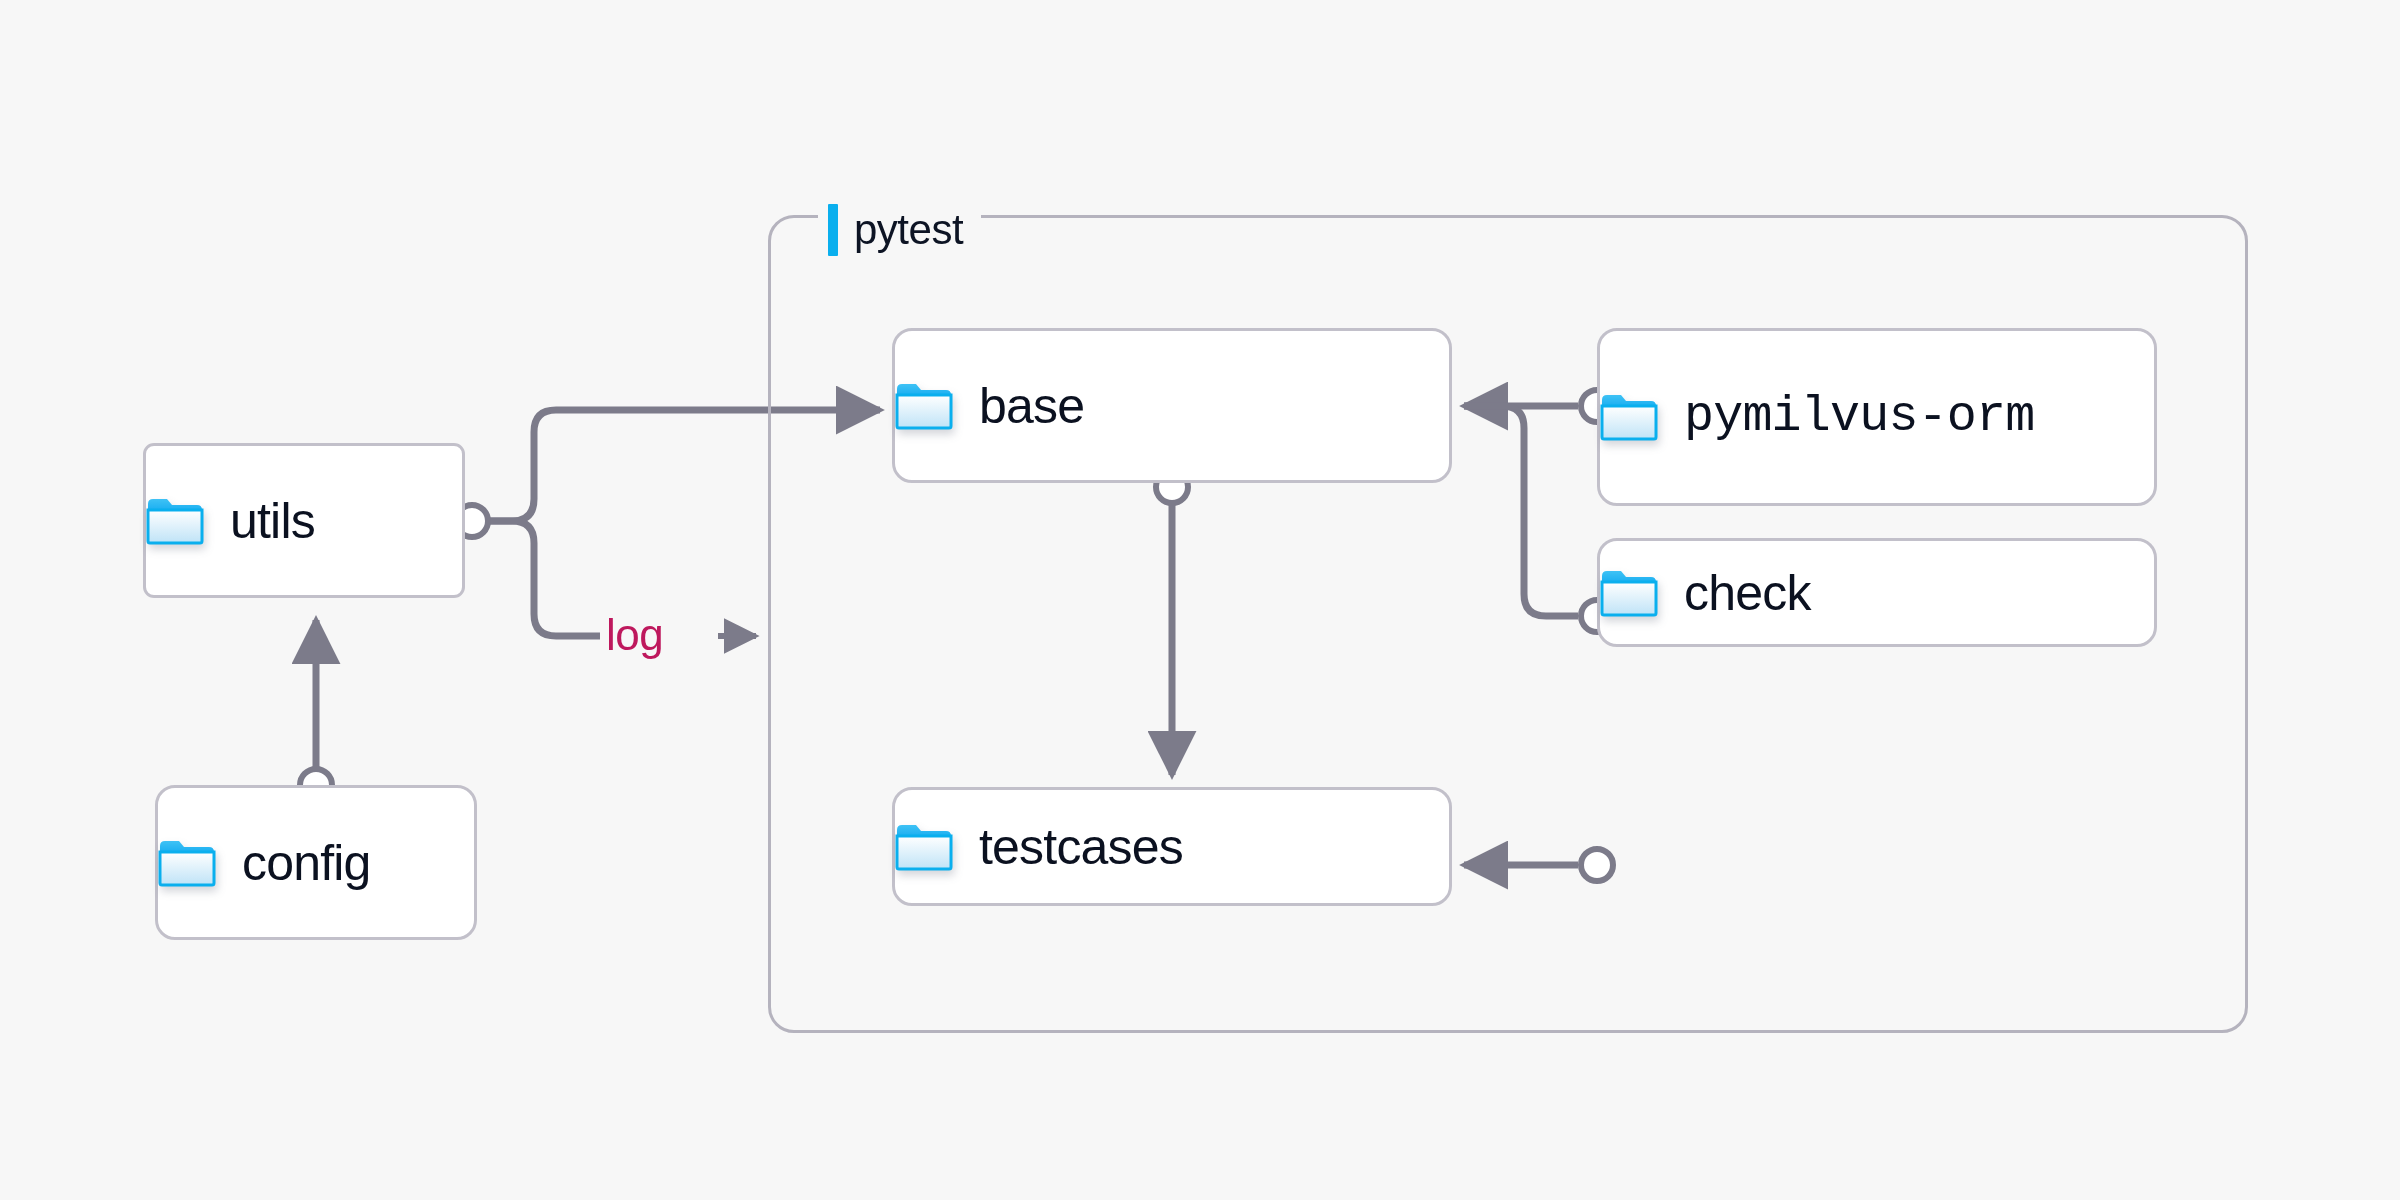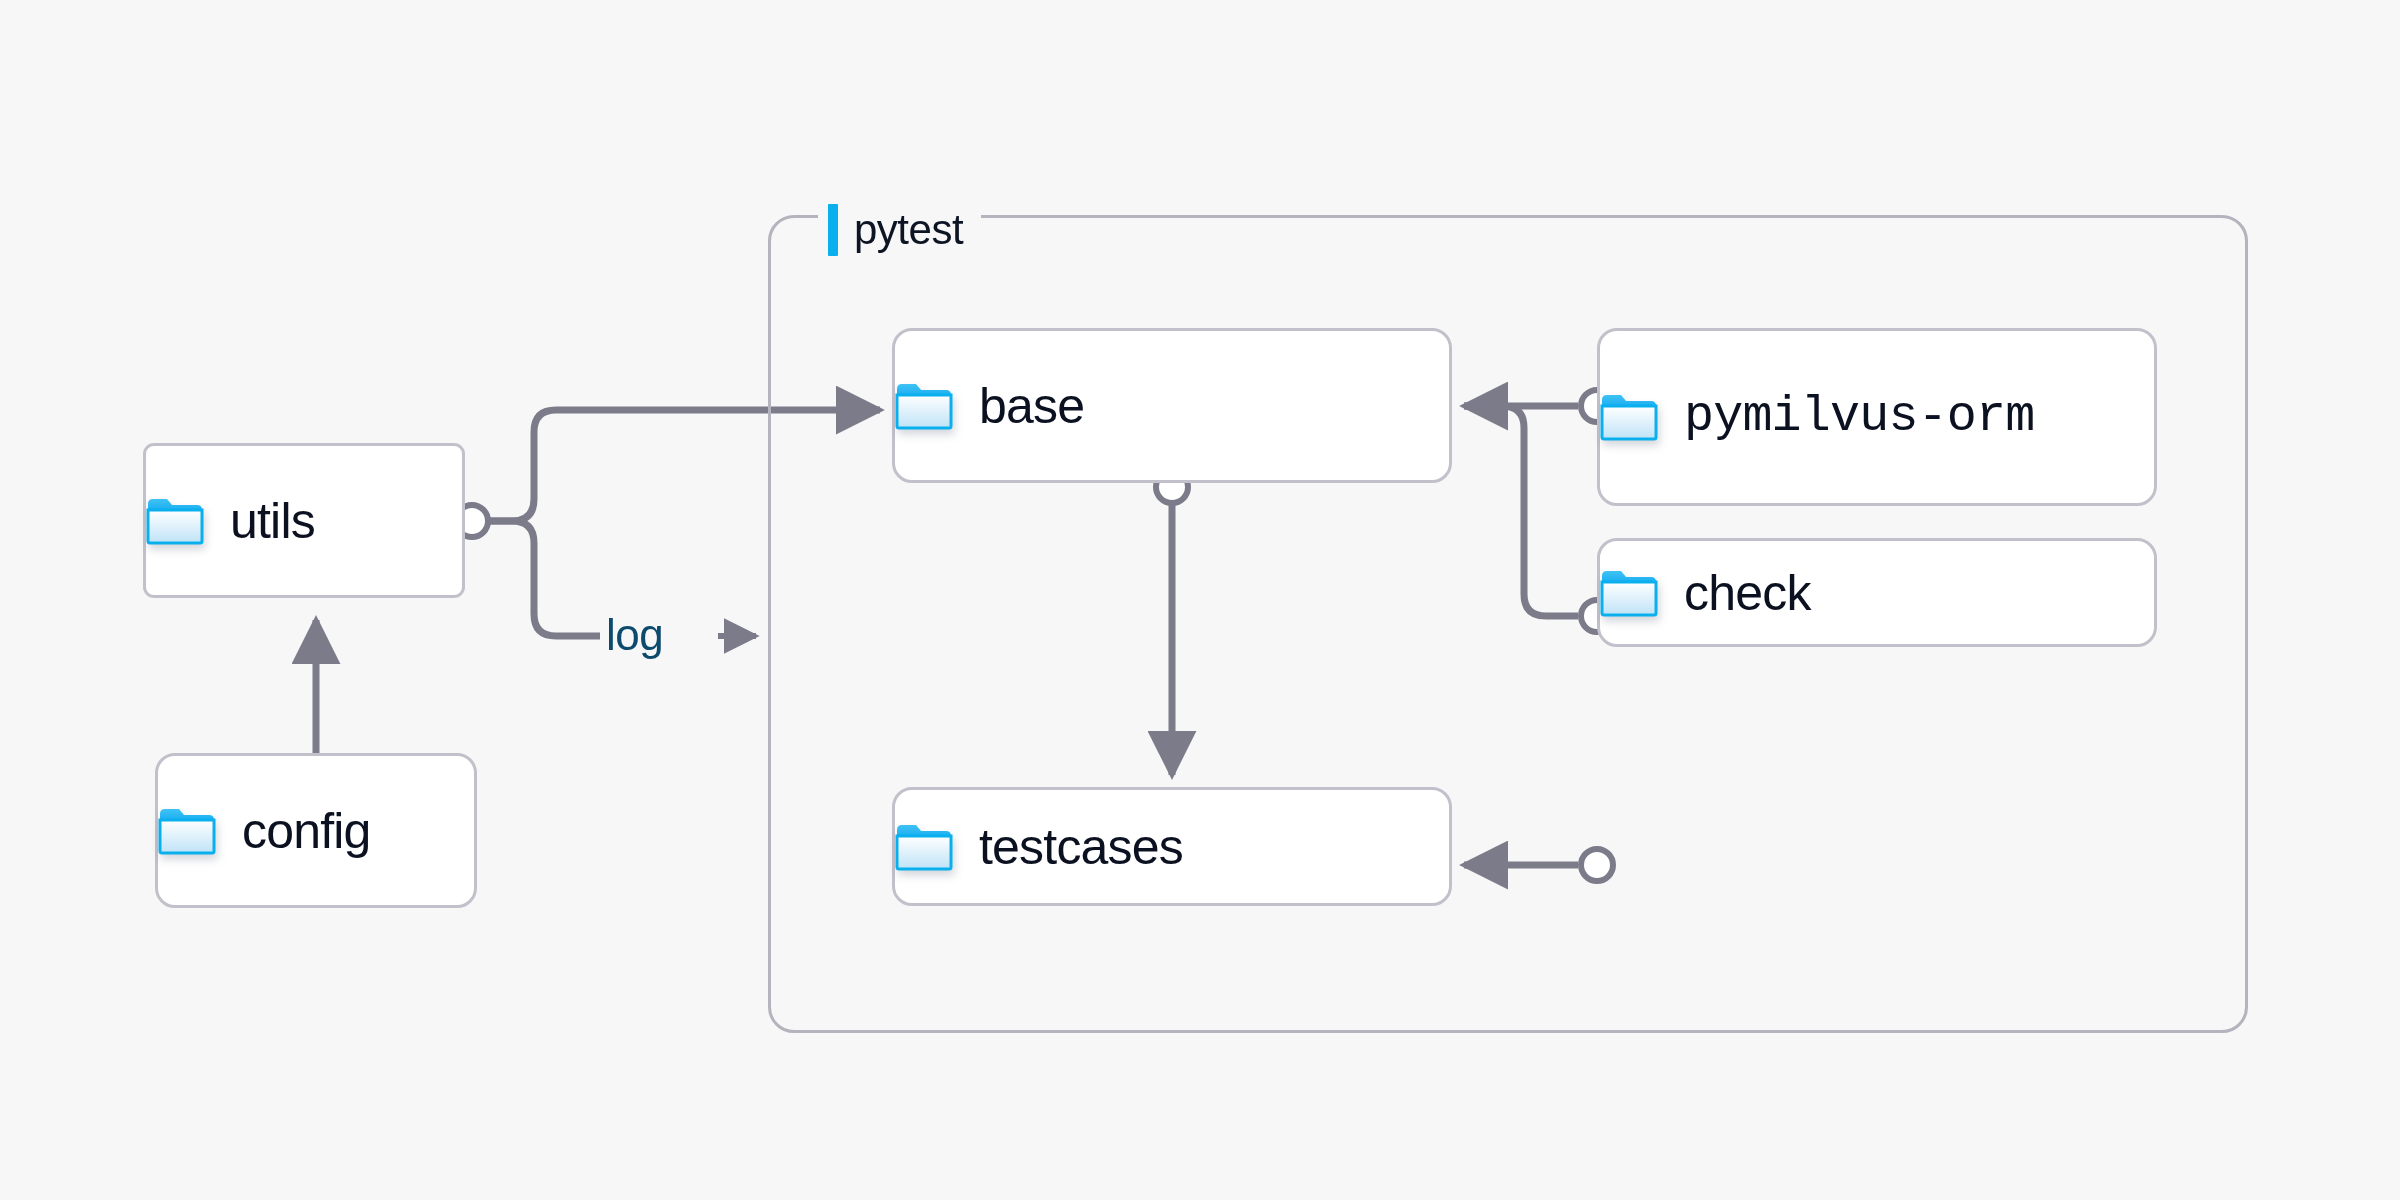--- a/index.html
+++ b/index.html
@@ -85,21 +85,21 @@
     height: 50px;
     position: relative;
     filter: drop-shadow(2px 5px 4px rgba(60,70,90,0.22));
   }
   .folder svg { display: block; }
 
   
   .wire-label {
     position: absolute;
     font-size: 44px;
-    color: #0c4a6e;
+    color: #be185d;
     letter-spacing: -0.5px;
     line-height: 1;
     white-space: nowrap;
     z-index: 4;
   }
 </style>
 </head>
 <body>
 
 <div id="stage">
@@ -161,21 +161,21 @@
   <div class="node" style="left:143px; top:443px; width:322px; height:155px;border-radius:11px;">
     <span class="folder">
       <svg viewBox="0 0 58 50" width="58" height="50">
         <path d="M2,8 Q2,3 7,3 L21,3 L26,9 L51,9 Q56,9 56,14 L56,17 L2,17 Z" fill="url(#folderTab)"></path>
         <path d="M2,14 L56,14 L56,45 Q56,47 54,47 L4,47 Q2,47 2,45 Z" fill="url(#folderBody)" stroke="#0aafee" stroke-width="3"></path>
       </svg>
     </span>
     <span class="label">utils</span>
   </div>
 
-  <div class="node" style="left:155px; top:753px; width:322px; height:155px;">
+  <div class="node" style="left:155px; top:785px; width:322px; height:155px;">
     <span class="folder">
       <svg viewBox="0 0 58 50" width="58" height="50">
         <path d="M2,8 Q2,3 7,3 L21,3 L26,9 L51,9 Q56,9 56,14 L56,17 L2,17 Z" fill="url(#folderTab)"></path>
         <path d="M2,14 L56,14 L56,45 Q56,47 54,47 L4,47 Q2,47 2,45 Z" fill="url(#folderBody)" stroke="#0aafee" stroke-width="3"></path>
       </svg>
     </span>
     <span class="label">config</span>
   </div>
 
   <div class="node" style="left:892px; top:328px; width:560px; height:155px;">

